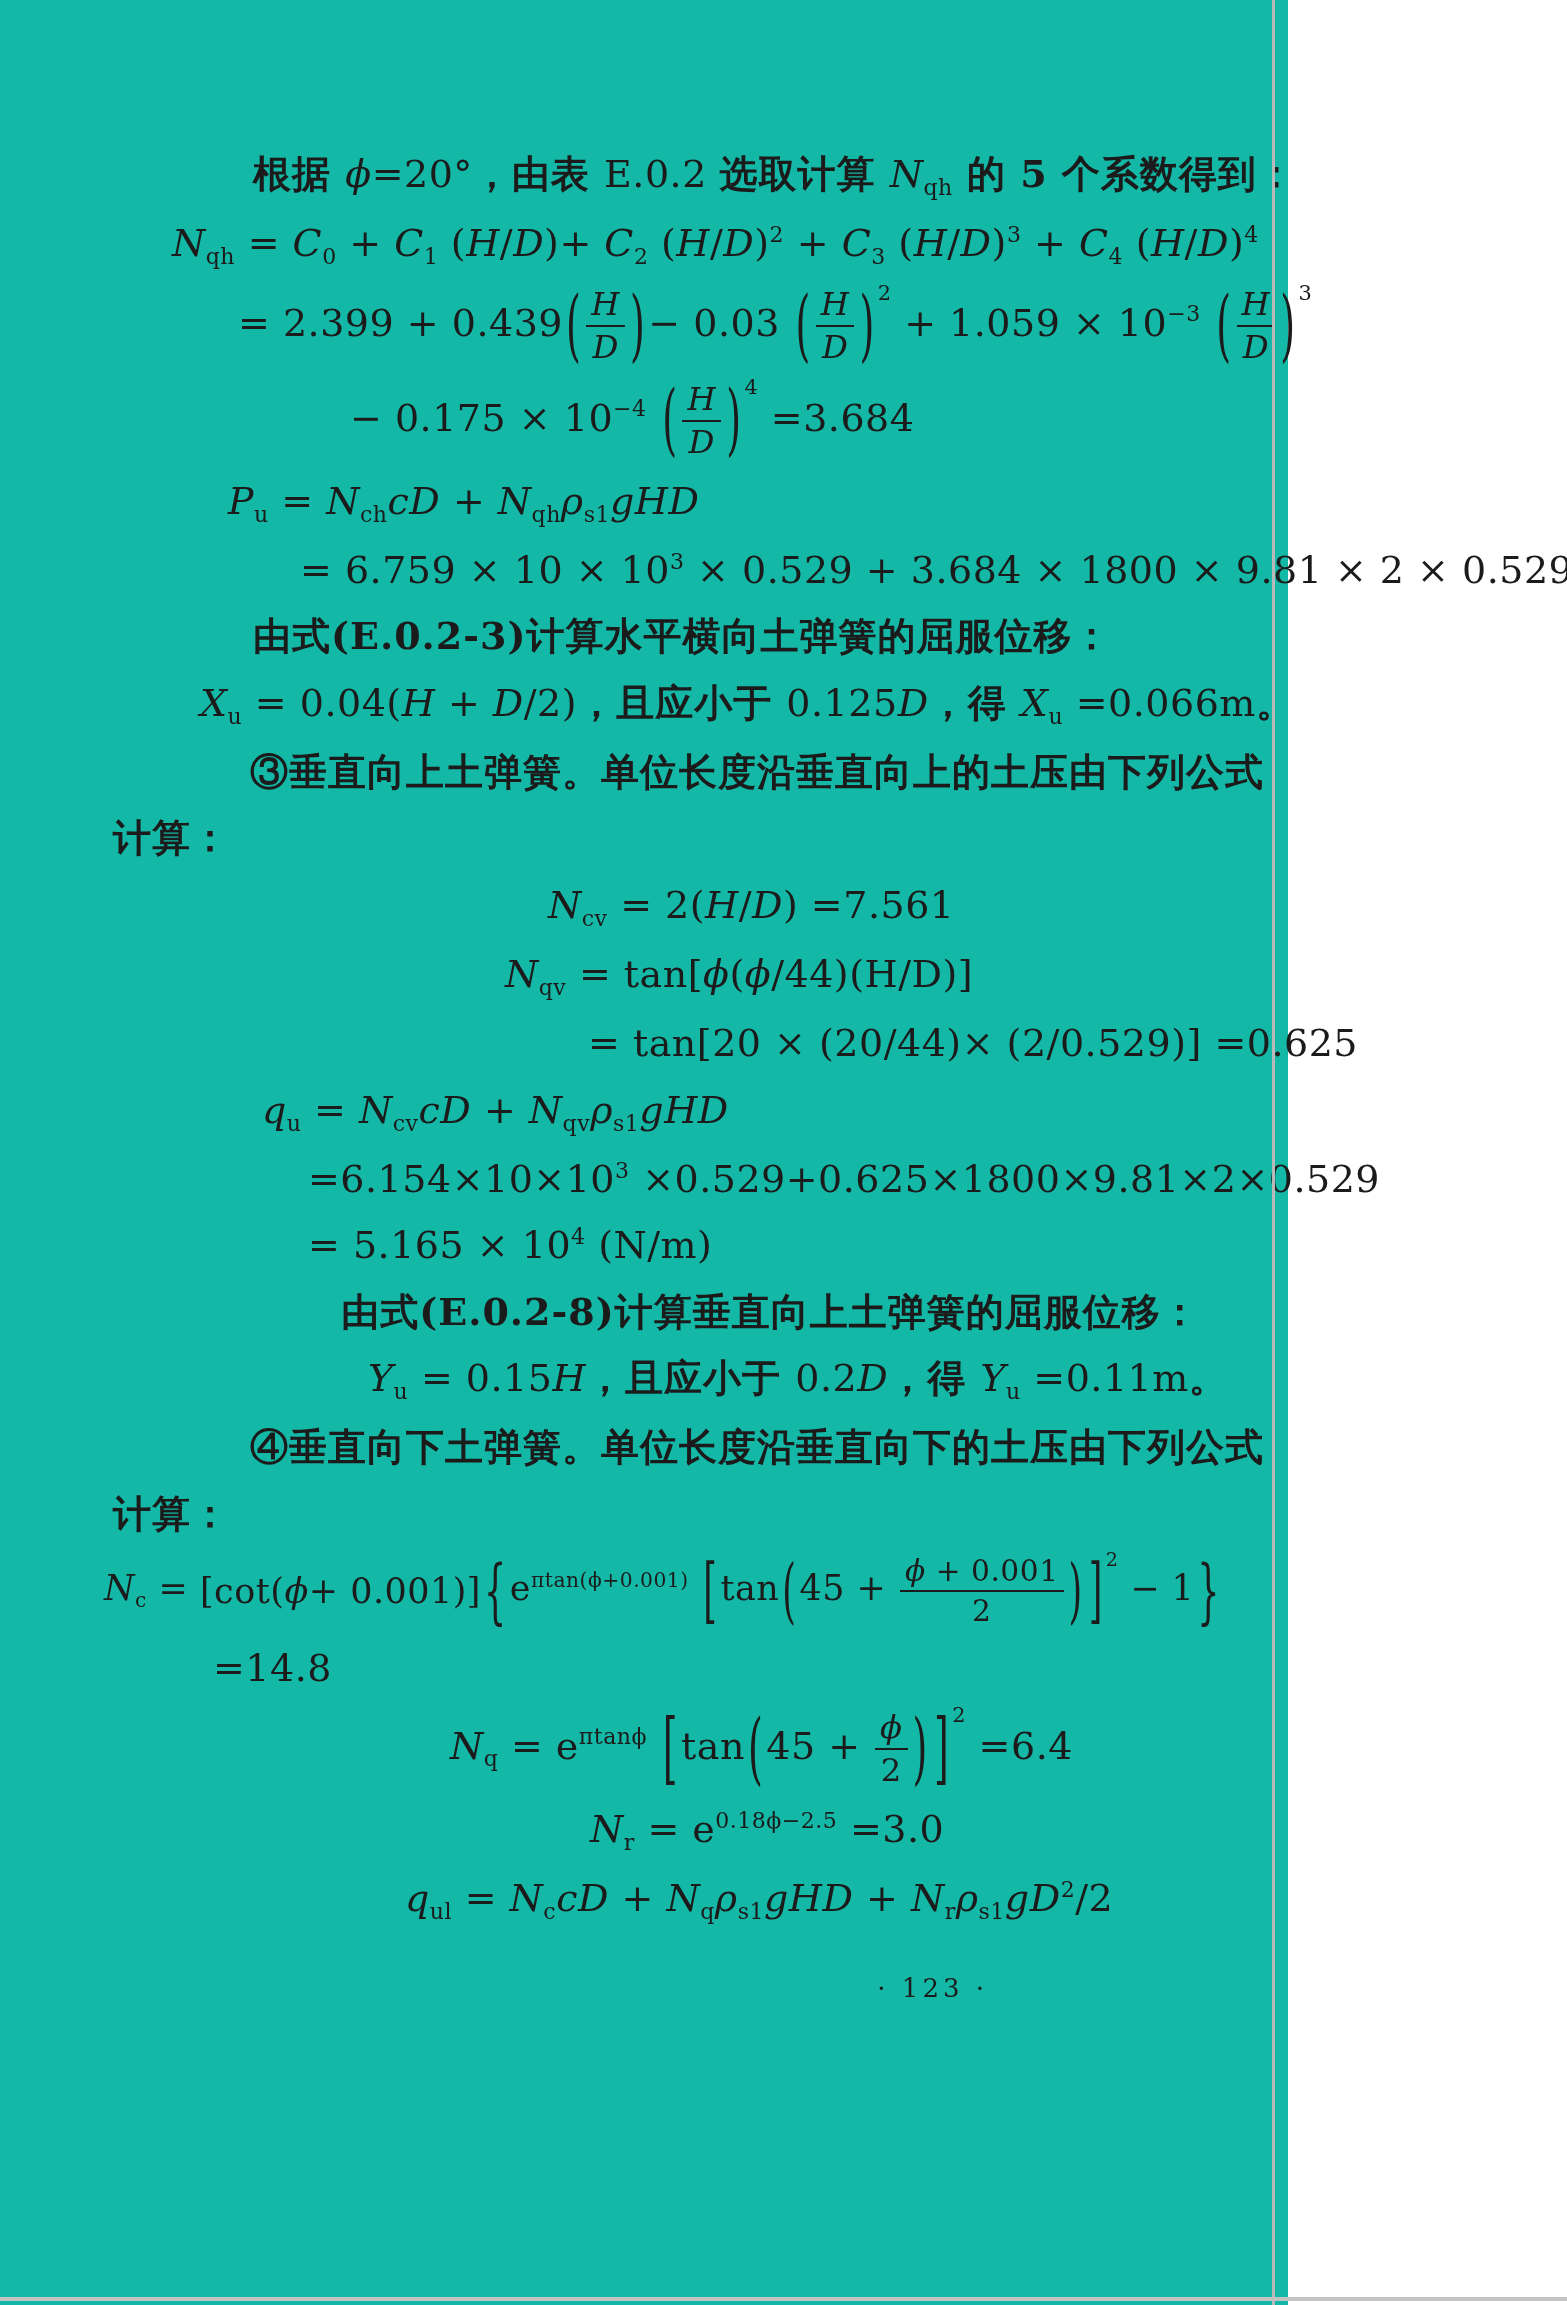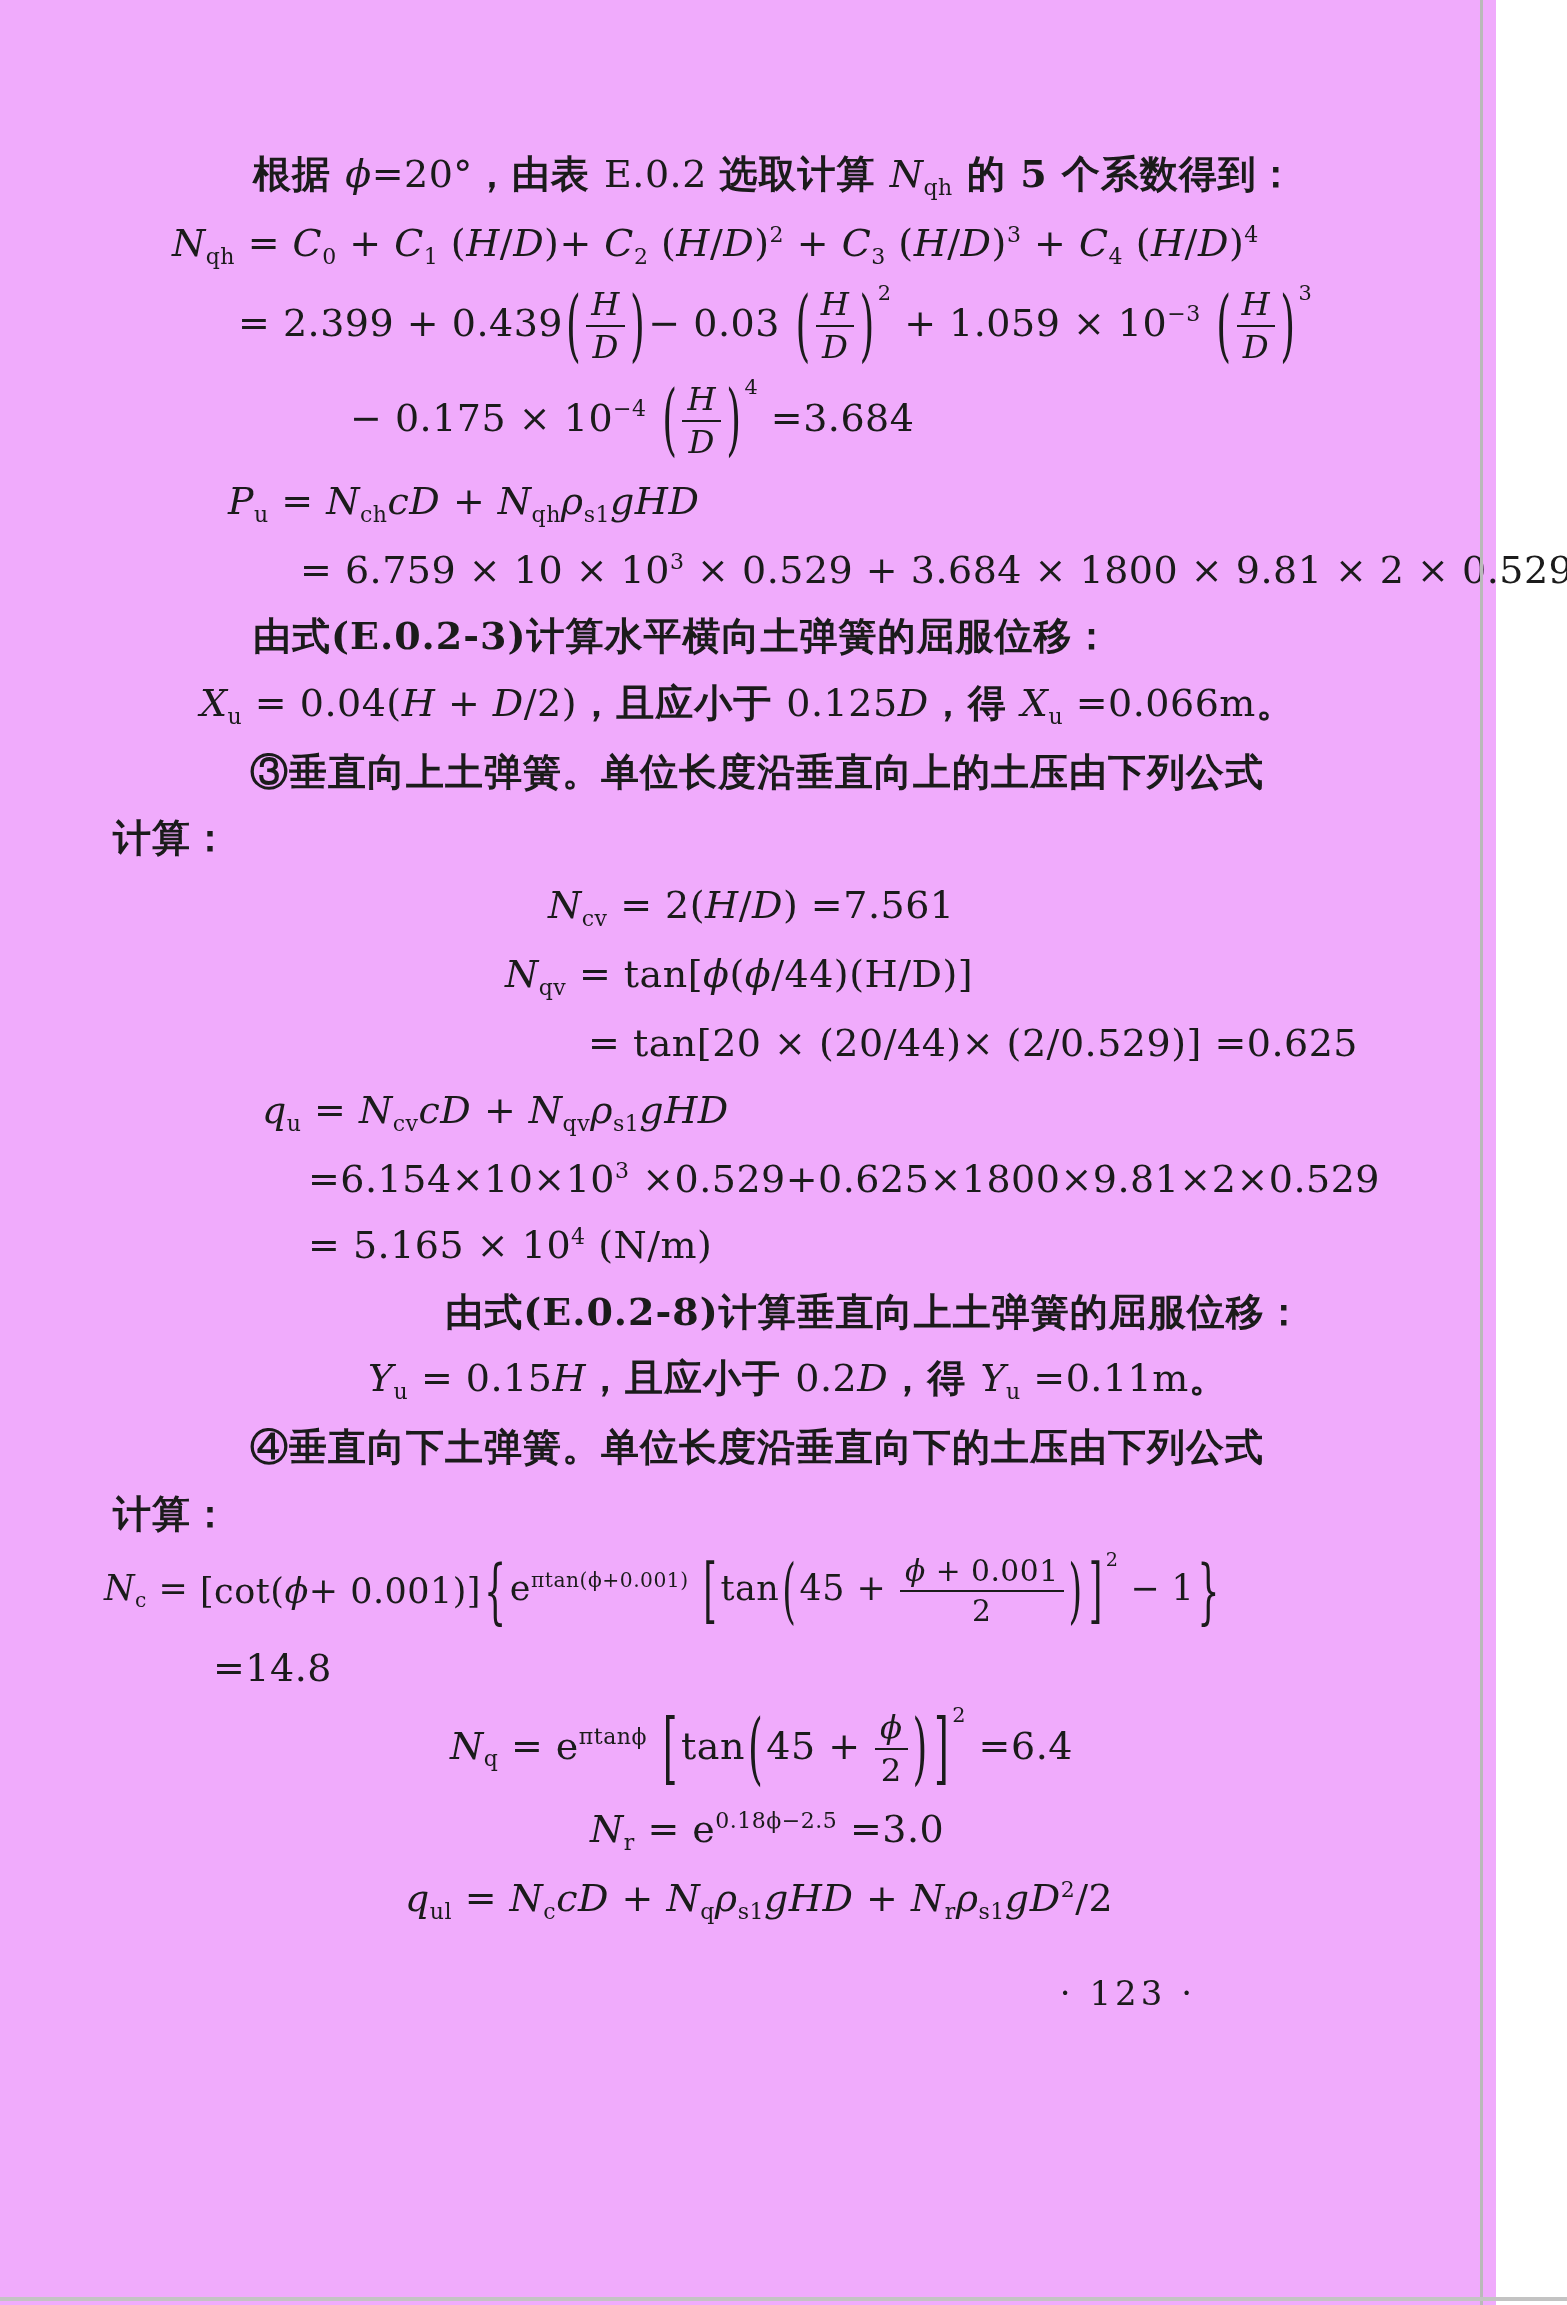--- a/index.html
+++ b/index.html
@@ -6,22 +6,22 @@
   body{
     width:1567px;height:2305px;
     background:#ffffff;
     font-family:"DejaVu Serif","Liberation Serif",serif;
     color:#1b1b1b;
     overflow:hidden;
     position:relative;
   }
   .page{
     position:relative;
-    width:1496px;height:2305px;
-    background:#f0abfc;
+    width:1288px;height:2305px;
+    background:#14b8a6;
     padding-top:148px;
     box-sizing:border-box;
   }
   .line{
     white-space:nowrap;
     font-size:38px;
     line-height:1.38;
     margin-bottom:14px;
     letter-spacing:0.5px;
   }
@@ -49,21 +49,21 @@
   .bd.tall{transform:scaleY(2.05);margin:0 3px;}
   .gsup{
     align-self:flex-start;
     font-size:0.55em;
     margin-top:-0.35em;
     font-style:normal;
   }
   .pageno{
     text-align:right;
     padding-right:300px;
-    font-size:34px;
+    font-size:26px;
     letter-spacing:4px;
     margin-top:46px;
   }
   .scan-edge-right{
     position:absolute;top:0;right:13px;
     width:3px;height:2305px;
     background:#b9b9b9;
   }
   .scan-edge-bottom{
     position:absolute;left:0;bottom:4px;

